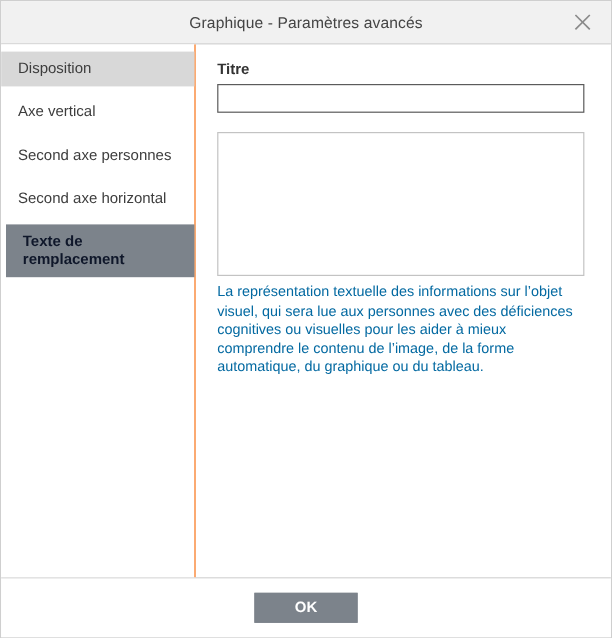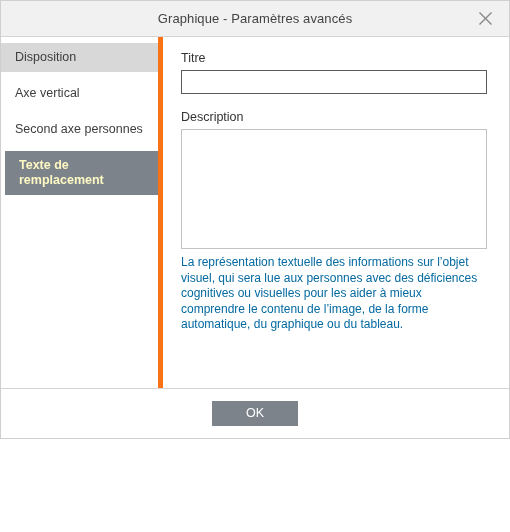--- a/index.html
+++ b/index.html
@@ -11,21 +11,21 @@
     height: 532px;
     overflow: hidden;
     background: #ffffff;
     font-family: "Liberation Sans", sans-serif;
     -webkit-font-smoothing: antialiased;
   }
 
   .dialog {
     position: relative;
     width: 510px;
-    height: 439px;
+    height: 532px;
     box-sizing: border-box;
     border: 1px solid #cfcfcf;
     background: #ffffff;
     display: flex;
     flex-direction: column;
   }
 
   
   .titlebar {
     position: relative;
@@ -61,21 +61,21 @@
     flex: 1;
     display: flex;
     min-height: 0;
     background: #ffffff;
   }
 
   .sidebar {
     width: 162px;
     min-width: 162px;
     background: #ffffff;
-    border-right: 5px solid #f97316;
+    border-right: 1px solid #f97316;
     padding-top: 6px;
     box-sizing: border-box;
     position: relative;
   }
 
   .nav-item {
     font-size: 12.5px;
     color: #3d3d3d;
     padding: 7px 10px 7px 14px;
     line-height: 15px;
@@ -83,37 +83,37 @@
     user-select: none;
     box-sizing: border-box;
     margin-bottom: 7px;
   }
   .nav-item.hover {
     background: #d8d8d8;
     margin-left: 0;
   }
   .nav-item.selected {
     background: #7c838b;
-    color: #fef9c3;
+    color: #0f172a;
     font-weight: bold;
     margin-left: 4px;
   }
 
   .content {
     flex: 1;
     background: #ffffff;
     padding: 14px 22px 0 18px;
     box-sizing: border-box;
     min-width: 0;
   }
 
   .field-label {
     font-size: 12.5px;
     color: #333333;
-    font-weight: normal;
+    font-weight: bold;
     margin-bottom: 5px;
     user-select: none;
   }
 
   .text-input {
     width: 100%;
     height: 24px;
     box-sizing: border-box;
     border: 1px solid #5b5b5b;
     background: #ffffff;
@@ -172,21 +172,21 @@
     cursor: pointer;
     padding: 0;
     line-height: 23px;
     text-align: center;
   }
   .btn-primary {
     width: 86px;
     background: #7c838b;
     color: #ffffff;
     border: 1px solid #7c838b;
-    font-weight: normal;
+    font-weight: bold;
   }
   .btn-secondary {
     width: 90px;
     background: #ffffff;
     color: #333333;
     border: 1px solid #bdbdbd;
   }
 </style>
 </head>
 <body>
@@ -208,33 +208,35 @@
     <div class="sidebar">
       <div class="nav-item hover">
         <span>Disposition</span>
       </div>
       <div class="nav-item">
         <span>Axe vertical</span>
       </div>
       <div class="nav-item">
         <span>Second axe personnes</span>
       </div>
+      <div class="nav-item">
+        <span>Second axe horizontal</span>
+      </div>
       <div class="nav-item selected">
         <span>Texte de remplacement</span>
       </div>
     </div>
 
     <div class="content">
 
       <div class="field-label">Titre</div>
       <input class="text-input" type="text" autofocus="" placeholder="" style="">
 
       <div class="spacer"></div>
 
-      <div class="field-label">Description</div>
       <textarea class="text-area" placeholder="" style=""></textarea>
 
       <div class="help-text">La représentation textuelle des informations sur l’objet visuel, qui sera lue aux personnes avec des déficiences cognitives ou visuelles pour les aider à mieux comprendre le contenu de l’image, de la forme automatique, du graphique ou du tableau.</div>
 
     </div>
   </div>
 
   <div class="footer">
     <button class="btn btn-primary">OK</button>
   </div>

